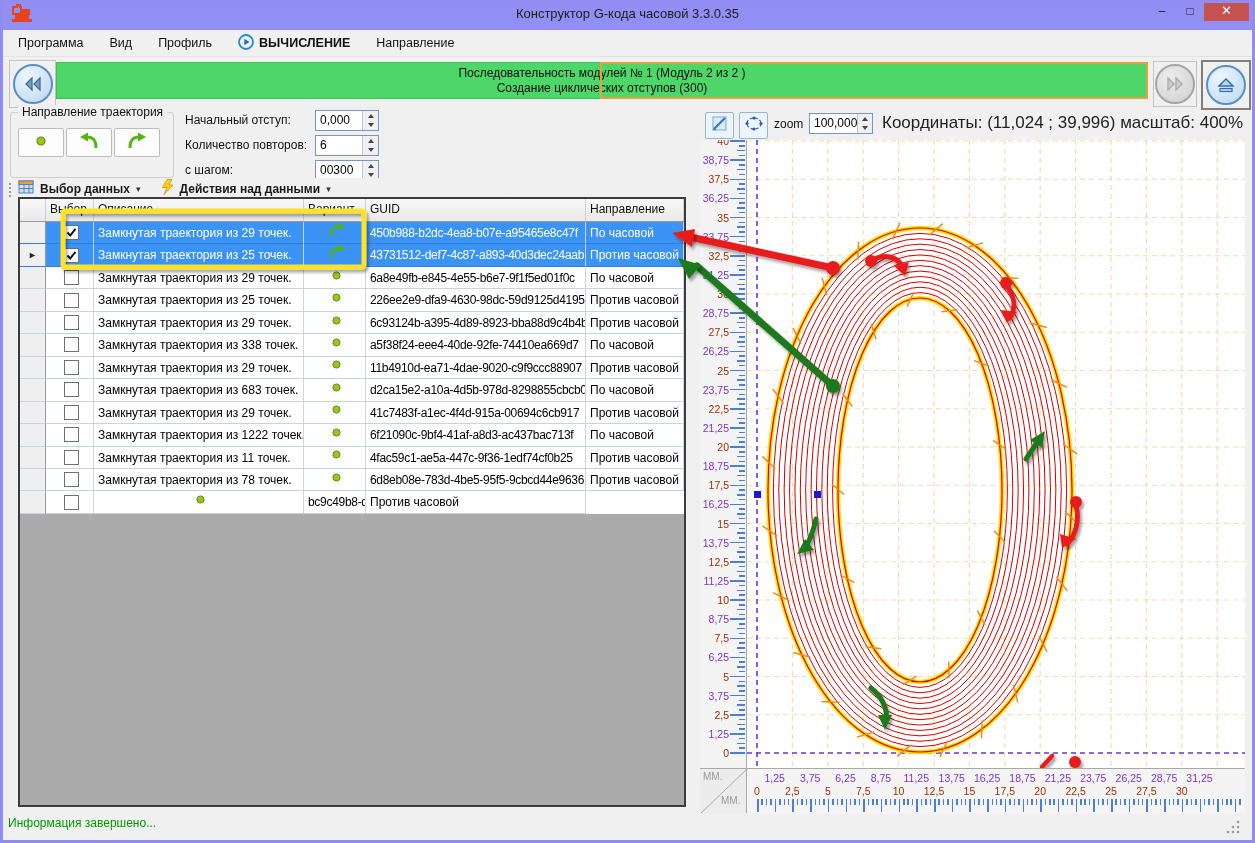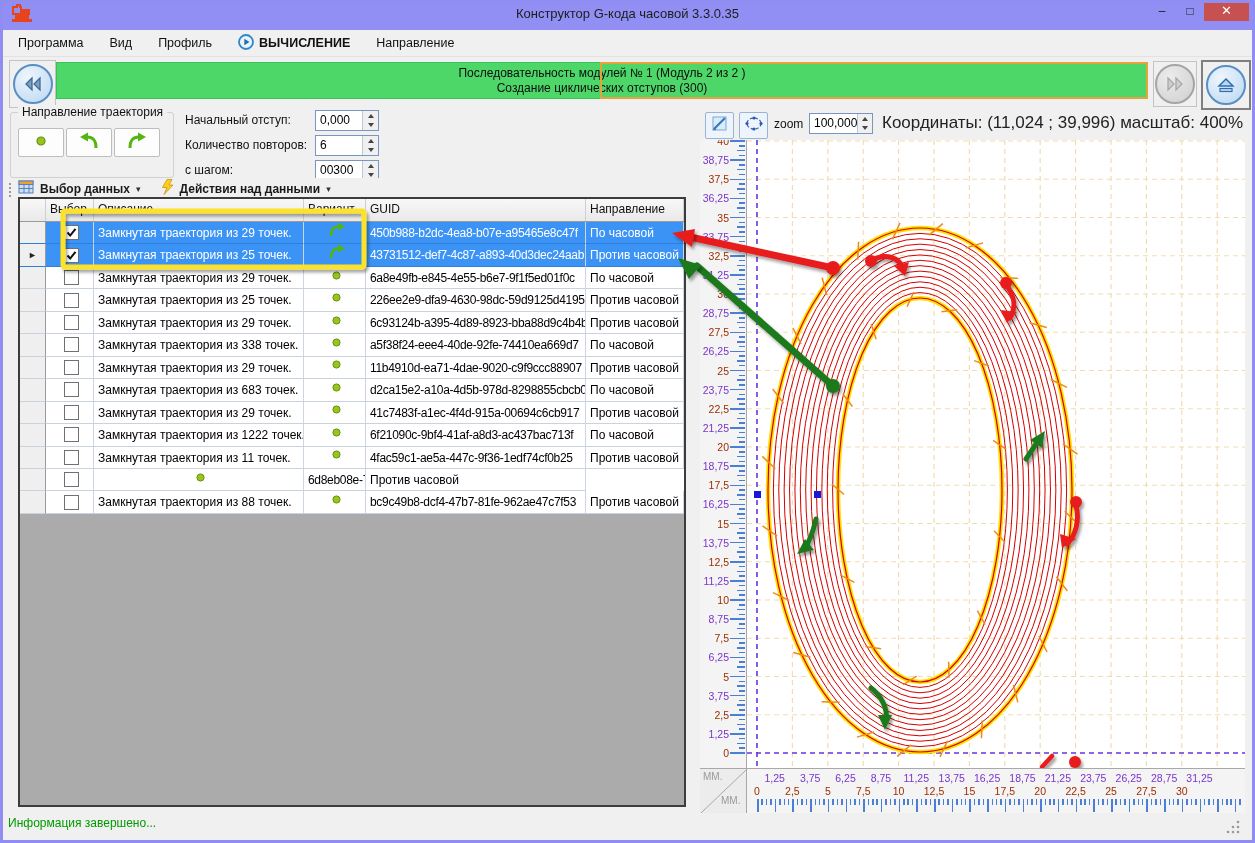--- a/index.html
+++ b/index.html
@@ -419,34 +419,34 @@
             </svg></span>
         </div>
         <div class="cell c-guid">4fac59c1-ae5a-447c-9f36-1edf74cf0b25</div>
         <div class="cell">Против часовой</div>
       </div>
       <div class="trow">
         <div class="cell c-marker"></div>
         <div class="cell c-check">
           <span class="cb"></span>
         </div>
+        <div class="cell">Замкнутая траектория из 78 точек.</div>
         <div class="cell c-var">
           <span><svg width="13" height="13" viewBox="0 0 13 13">
               <circle cx="6.5" cy="6.5" r="3.6" fill="#9ac41c" stroke="#5f9413" stroke-width="1"></circle>
             </svg></span>
         </div>
         <div class="cell c-guid">6d8eb08e-783d-4be5-95f5-9cbcd44e9636</div>
         <div class="cell">Против часовой</div>
       </div>
       <div class="trow">
         <div class="cell c-marker"></div>
         <div class="cell c-check">
           <span class="cb"></span>
         </div>
-        <div class="cell">Замкнутая траектория из 88 точек.</div>
         <div class="cell c-var">
           <span><svg width="13" height="13" viewBox="0 0 13 13">
               <circle cx="6.5" cy="6.5" r="3.6" fill="#9ac41c" stroke="#5f9413" stroke-width="1"></circle>
             </svg></span>
         </div>
         <div class="cell c-guid">bc9c49b8-dcf4-47b7-81fe-962ae47c7f53</div>
         <div class="cell">Против часовой</div>
       </div>
     </div>
 </div>

